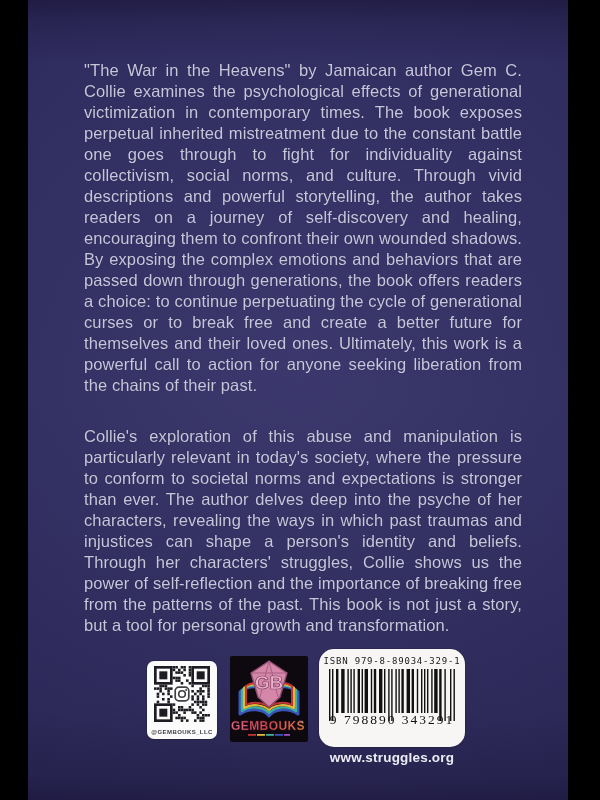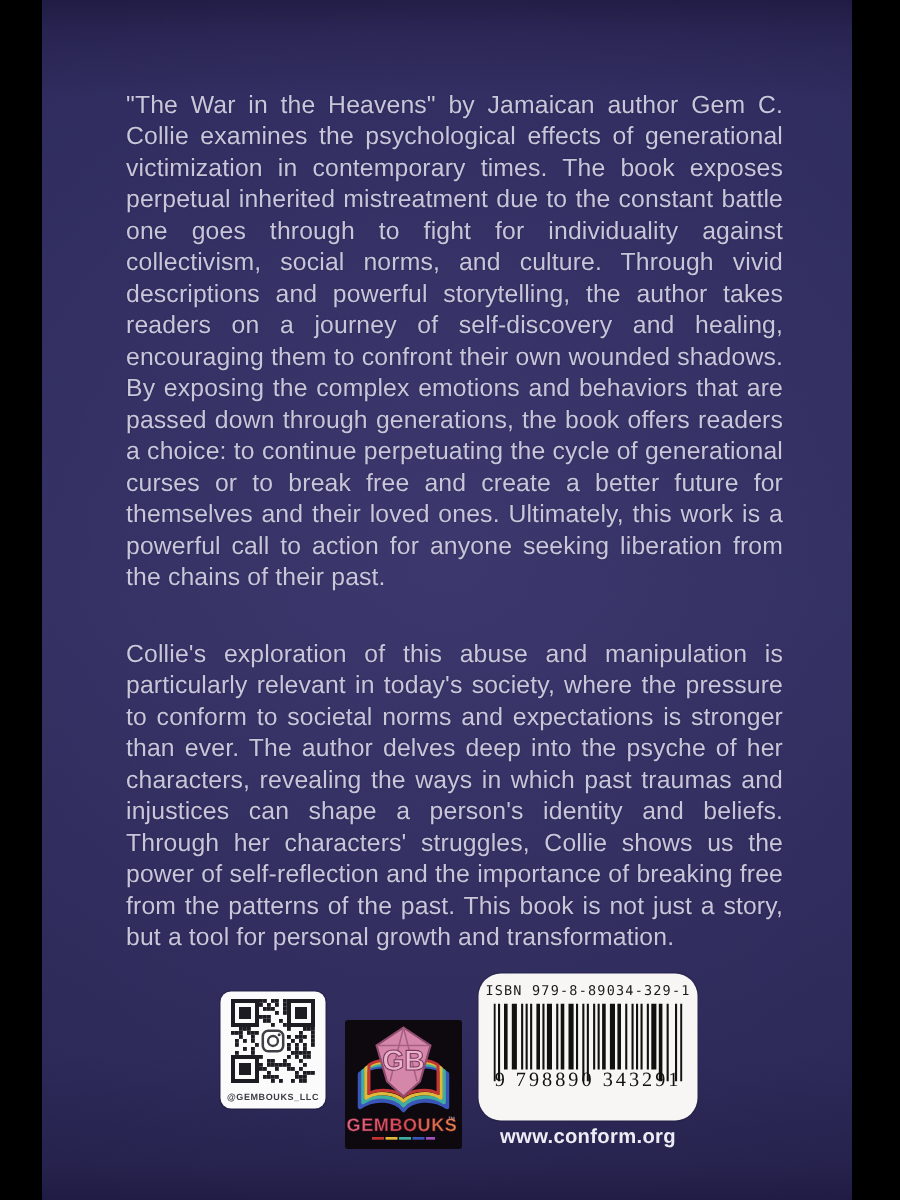--- a/index.html
+++ b/index.html
@@ -60,21 +60,20 @@
     color: #3c3c44;
     font-weight: bold;
   }
   
   .logo-card {
     position: absolute;
     left: 202px; top: 656px;
     width: 78px; height: 86px;
     background: #0d090f;
     border-radius: 2px;
-    margin-top: 24px;
   }
   
   .barcode-card {
     position: absolute;
     left: 291px; top: 649px;
     width: 146px; height: 98px;
     background: #f7f6f4;
     border-radius: 15px;
     box-shadow: 0 0 0 1px rgba(0,0,0,0.12);
   }
@@ -320,16 +319,16 @@
             <rect x="105.20000000000002" y="0" width="3.4" height="44" fill="#111"></rect>
             <rect x="110.20000000000002" y="0" width="2.4" height="52" fill="#111"></rect>
             <rect x="115.40000000000002" y="0" width="1.4" height="52" fill="#111"></rect>
             <rect x="121" y="0" width="1.4" height="52" fill="#111"></rect>
             <rect x="124.5" y="0" width="1.4" height="52" fill="#111"></rect>
           </svg>
       </div>
       <div class="barcode-digits">9 798890 343291</div>
     </div>
 
-    <div class="website">www.conform.org</div>
+    <div class="website">www.struggles.org</div>
 
   </div>
 </div>
 
 </body></html>

